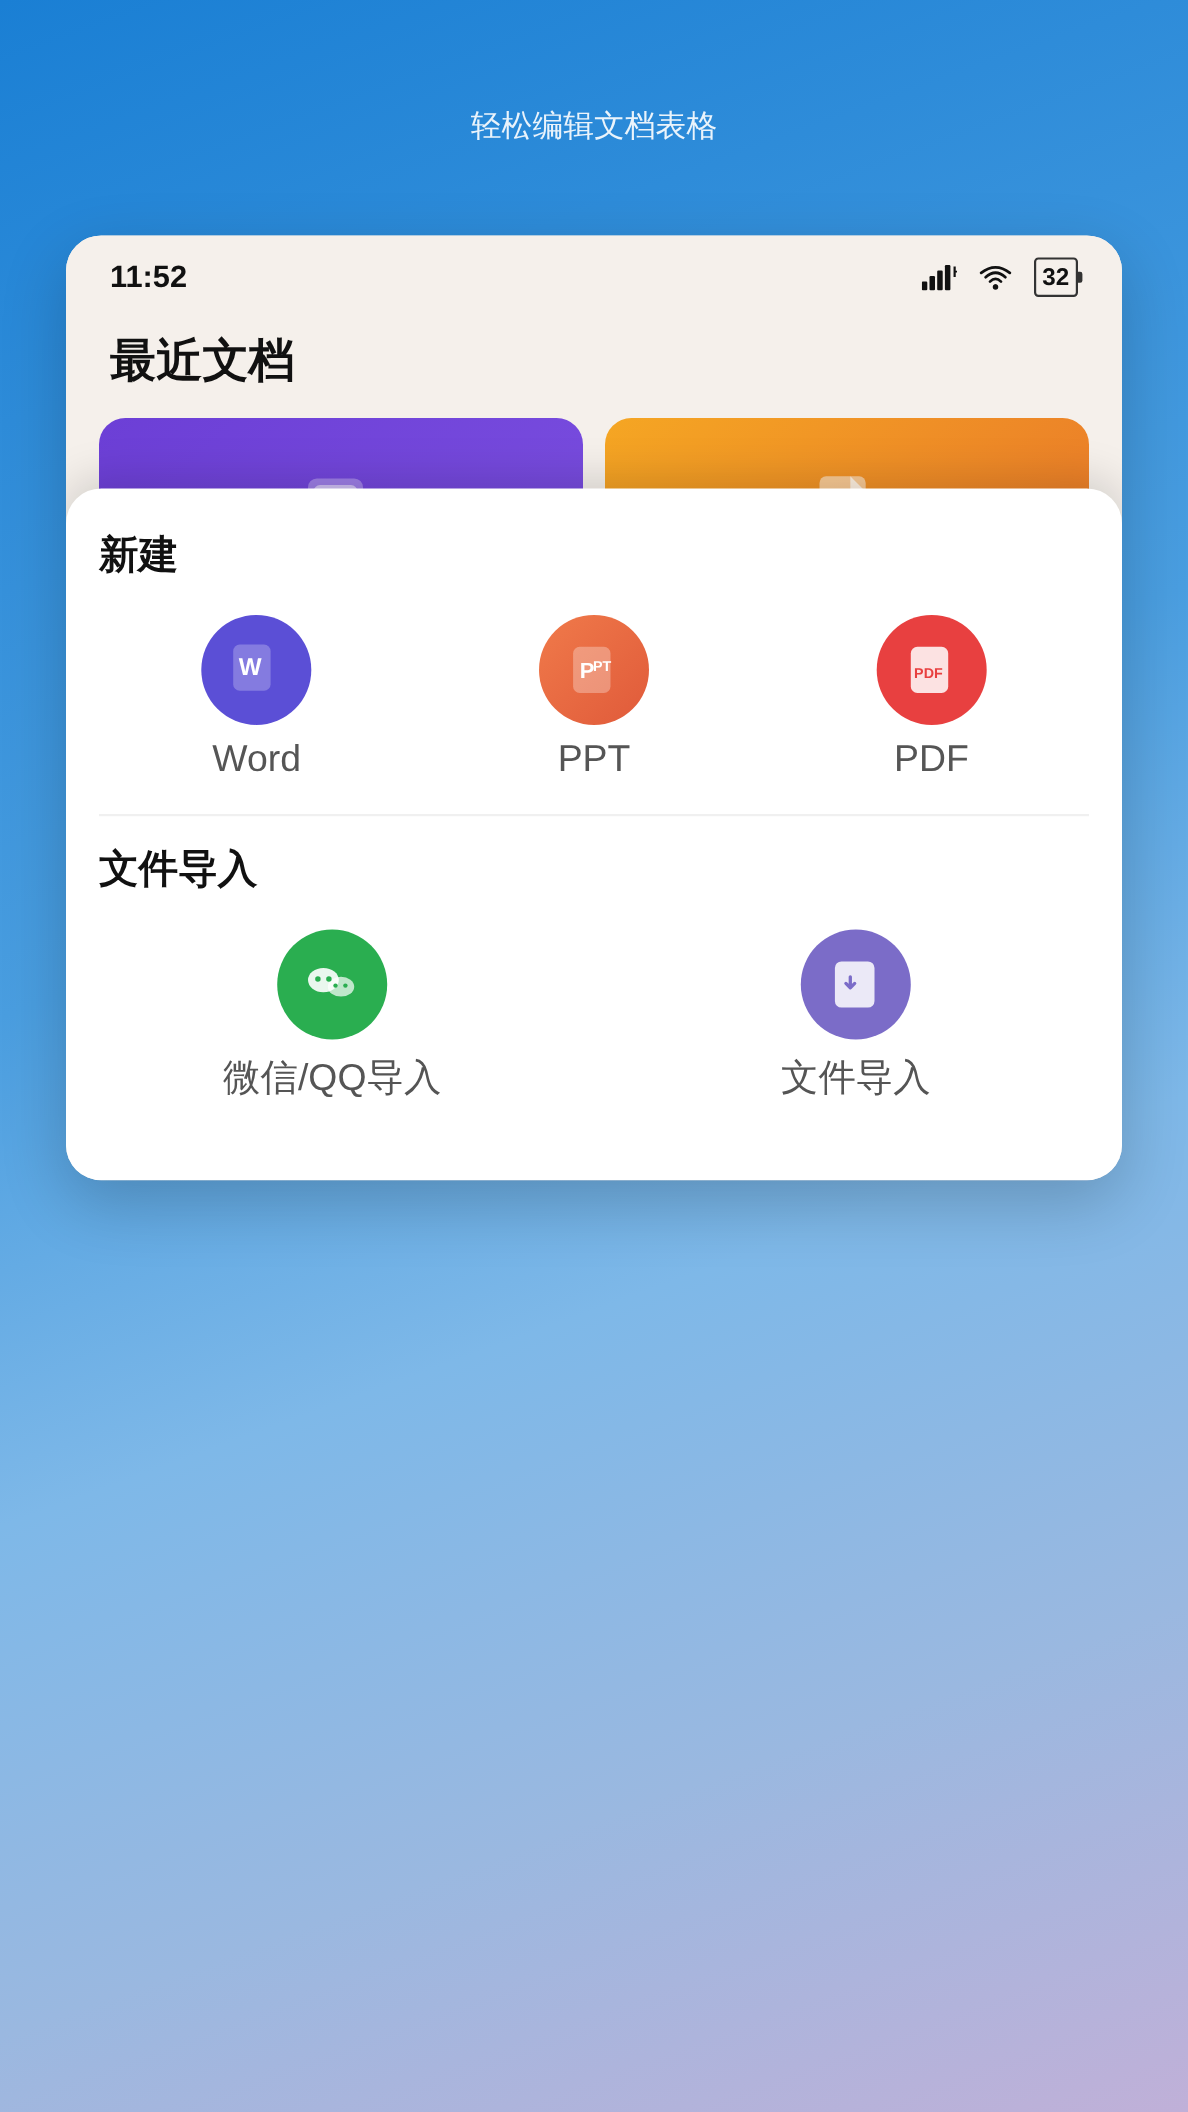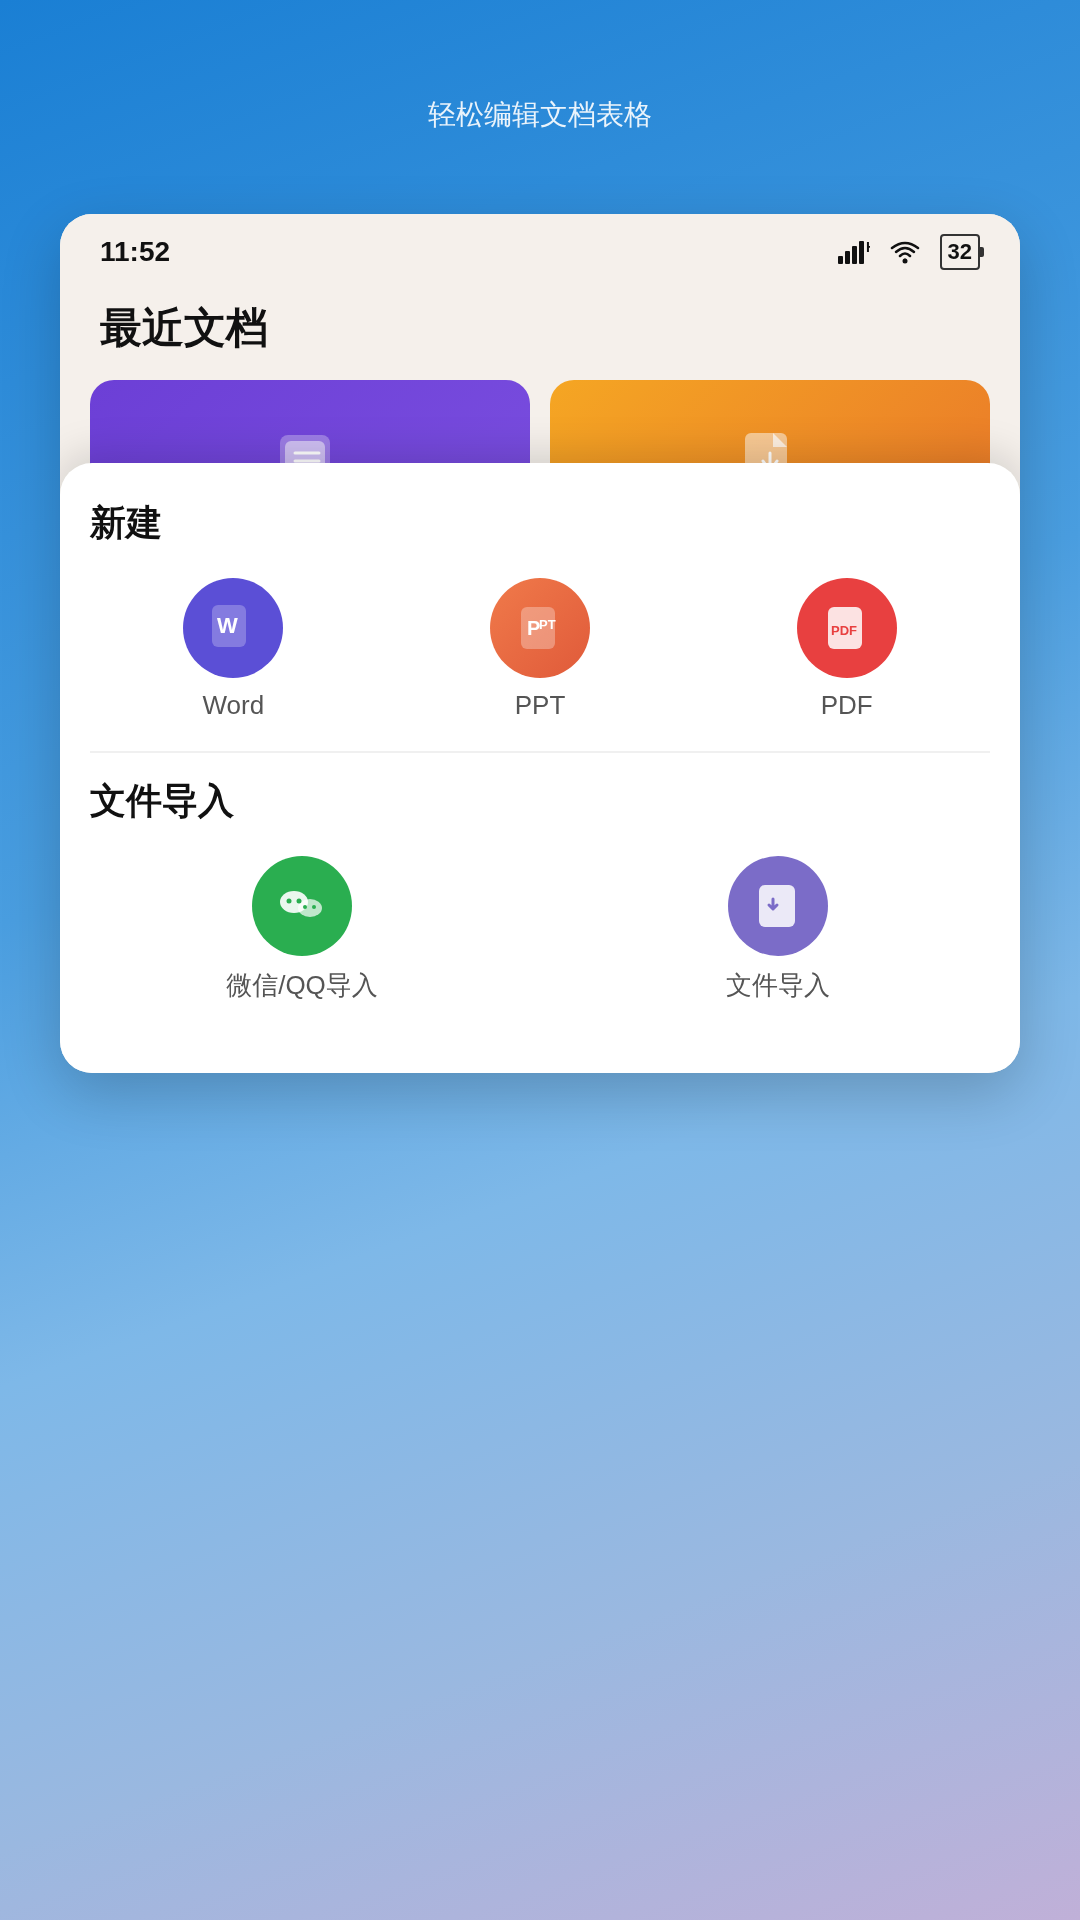--- a/index.html
+++ b/index.html
@@ -240,21 +240,21 @@
       justify-content: center;
     }
     .oi-purple { background: #5b4fd6; }
     .oi-green { background: #2ec482; }
     .oi-orange { background: linear-gradient(135deg, #f07a4a, #e05a3a); }
     .oi-red { background: #e84040; }
     .oi-wechat { background: #2aae50; }
     .oi-file { background: #7b6cc8; }
 
     .overlay-icon-label {
-      font-size: 26px;
+      font-size: 34px;
       color: #555;
       text-align: center;
     }
 
     .overlay-divider {
       height: 2px;
       background: #f0f0f0;
       margin: 10px 0 24px;
     }
 

